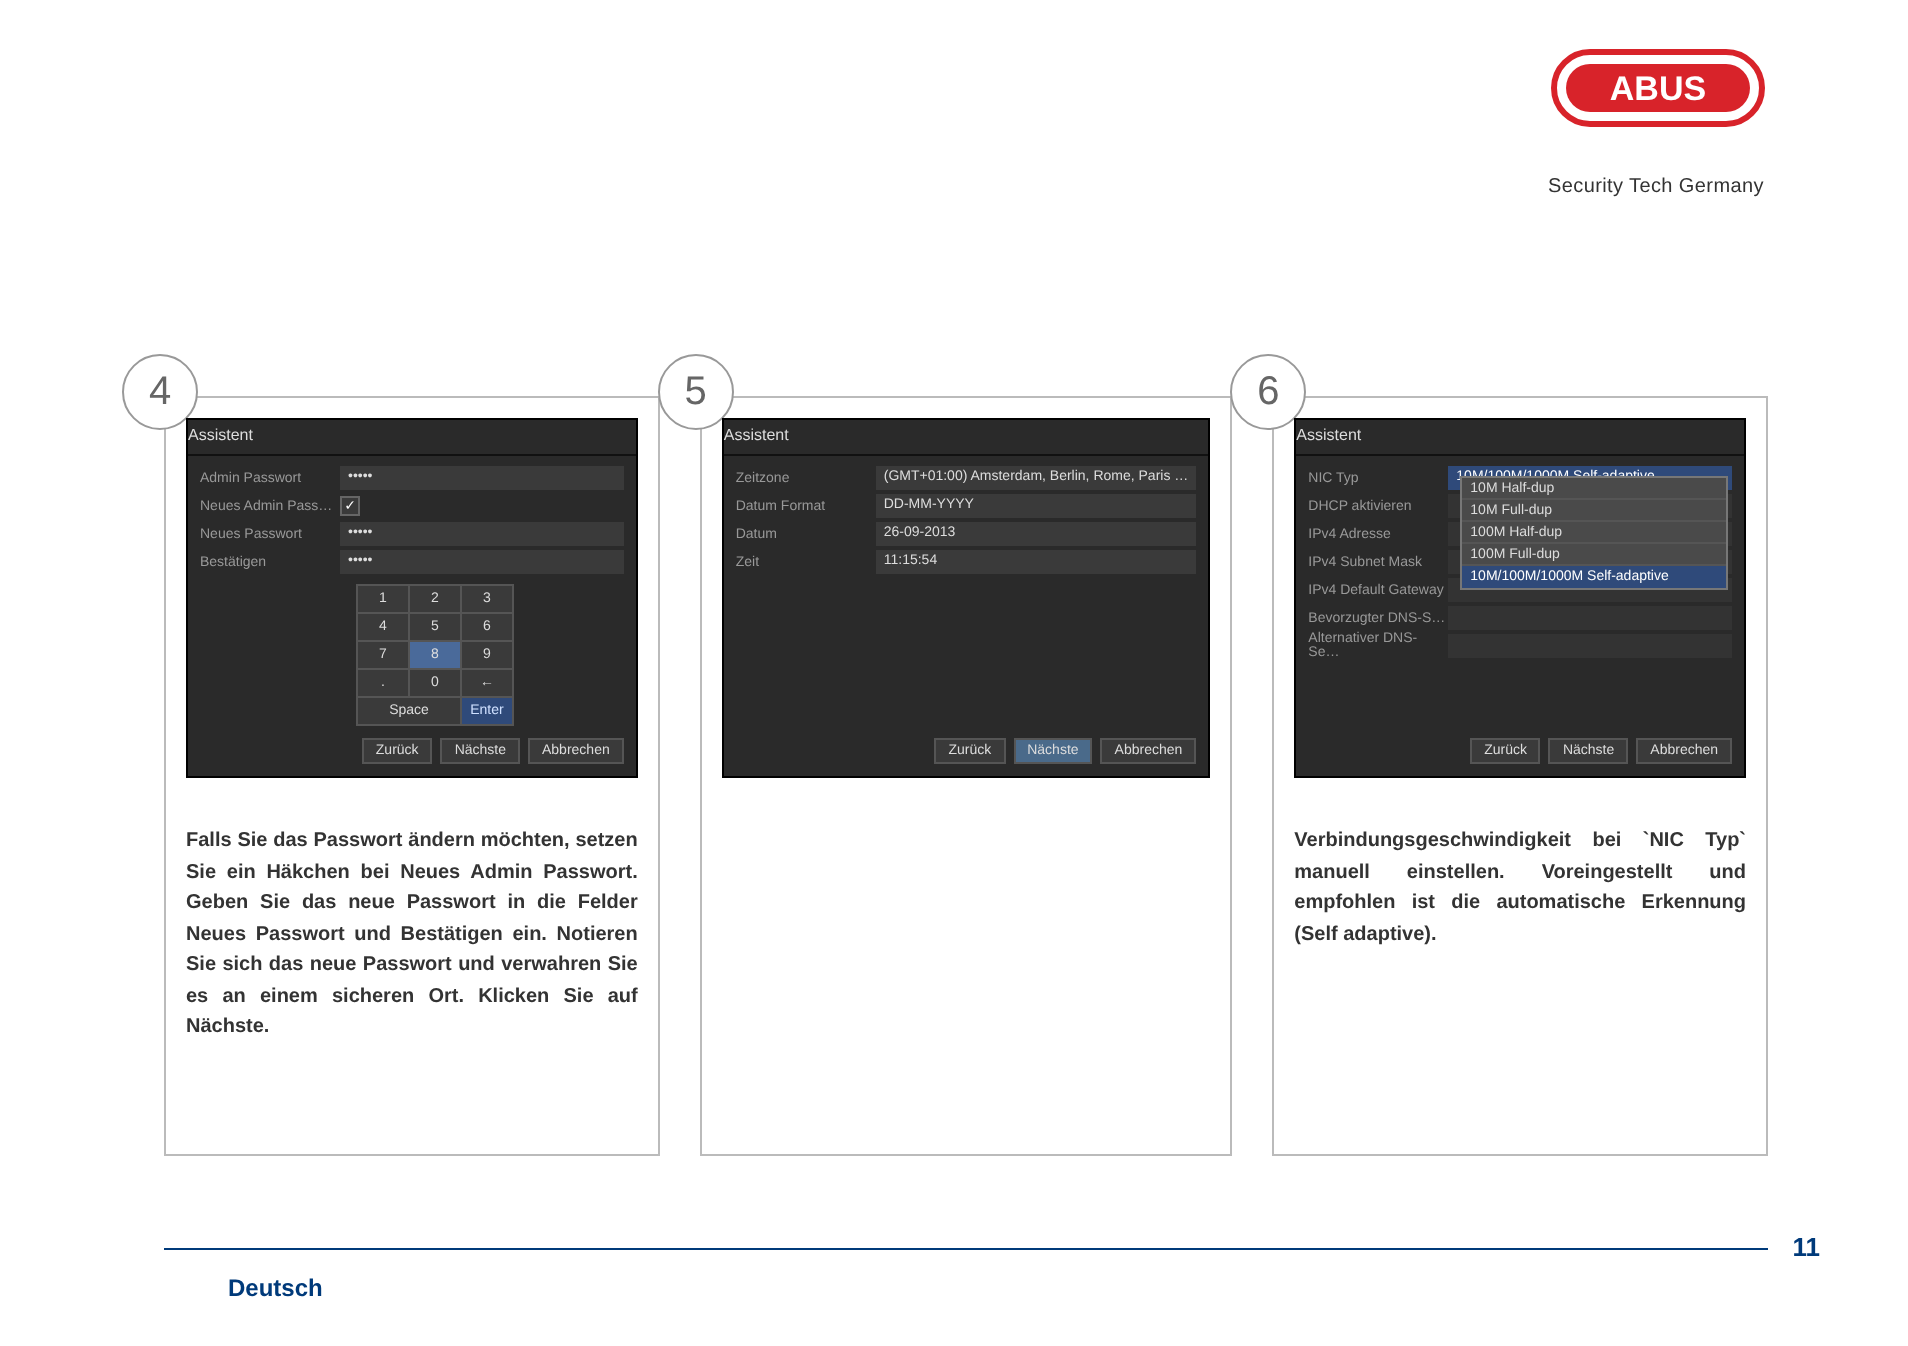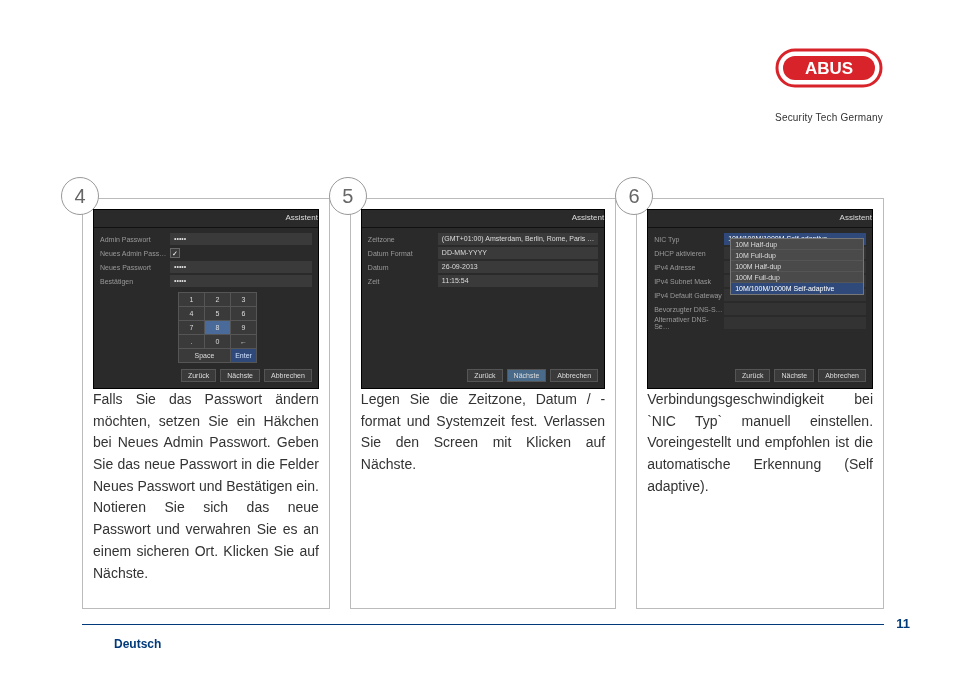--- a/index.html
+++ b/index.html
@@ -4,22 +4,22 @@
 <style>
   * { box-sizing: border-box; margin: 0; padding: 0; }
   body {
     width: 954px; height: 673px;
     background: #fff;
     font-family: Arial, Helvetica, sans-serif;
     position: relative;
     color: #222;
   }
   .logo-wrap {
-    position: absolute; top: 44px; right: 70px;
-    text-align: center;
+    position: absolute; top: 20px; right: 70px;
+    text-align: left;
   }
   .logo-wrap svg { display: block; margin: 0 auto; }
   .logo-tagline {
     font-size: 10px; color: #333; margin-top: 20px; letter-spacing: 0.2px;
   }
 
   .panels {
     position: absolute; top: 198px; left: 82px; right: 70px;
     display: flex; gap: 20px;
   }
@@ -42,21 +42,21 @@
   
   .screen {
     background: #2a2a2a;
     height: 180px;
     border: 1px solid #000;
     position: relative;
     font-size: 7px;
     color: #aaa;
   }
   .screen-title {
-    text-align: right;
+    text-align: left;
     color: #ddd;
     font-size: 8px;
     padding: 3px 0 5px 0;
     border-bottom: 1px solid #111;
   }
   .screen-body { padding: 4px 6px; }
   .srow { display: flex; align-items: center; height: 14px; }
   .srow .lbl { width: 70px; color: #999; font-size: 7px; }
   .srow .val {
     flex: 1; background: #3a3a3a; color: #ddd;
@@ -102,23 +102,25 @@
   }
   .dropdown .opt {
     font-size: 7px; color: #ddd; padding: 1px 4px;
     border-bottom: 1px solid #555; height: 11px; line-height: 10px;
     white-space: nowrap; overflow: hidden;
   }
   .dropdown .opt.sel { background: #2f4a7a; color: #fff; }
   .dropdown .opt:last-child { border-bottom: none; }
 
   .desc {
-    font-size: 14px; line-height: 1.55;
+    margin-top: 24px;
+    font-size: 10px; line-height: 1.55;
     color: #333;
     text-align: justify;
+    font-weight: bold;
   }
 
   .page-rule {
     position: absolute; left: 82px; right: 70px; bottom: 48px;
     border-top: 1px solid #003a7a;
   }
   .page-num {
     position: absolute; right: 44px; bottom: 42px;
     font-size: 13px; font-weight: bold; color: #003a7a;
   }
@@ -223,21 +225,20 @@
           <div class="lbl">Zeit</div>
           <div class="val">11:15:54</div>
         </div>
       </div>
       <div class="footer-btns">
         <div class="btn">Zurück</div>
         <div class="btn hl">Nächste</div>
         <div class="btn">Abbrechen</div>
       </div>
     </div>
-    <div class="desc">Legen Sie die Zeitzone, Datum / -format und Systemzeit fest. Verlassen Sie den Screen mit Klicken auf Nächste.</div>
   </div>
 
   <div class="panel">
     <div class="step-circle">6</div>
     <div class="screen">
       <div class="screen-title">Assistent</div>
       <div class="screen-body">
         <div class="srow">
           <div class="lbl">NIC Typ</div>
           <div class="val" style="background:#2f4a7a;color:#fff">10M/100M/1000M Self-adaptive</div>

